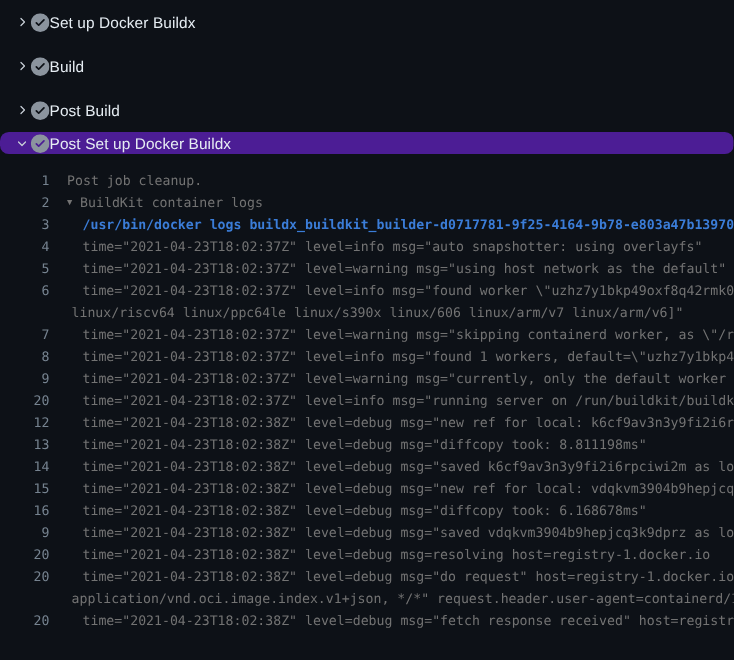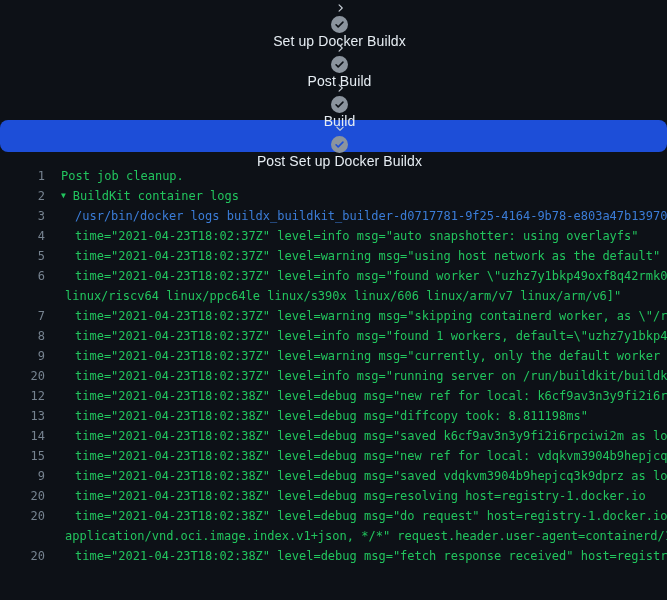--- a/index.html
+++ b/index.html
@@ -4,41 +4,41 @@
 <style>
   html,body{margin:0;padding:0;}
   body{
     width:667px;height:600px;overflow:hidden;
     background:#0d1117;
     font-family:"Liberation Sans",sans-serif;
   }
   .steps{padding-top:0;}
   .step{
     height:40px;display:flex;align-items:center;
-    padding-left:12px;gap:0;cursor:pointer;box-sizing:border-box;flex-direction:column;
+    padding-left:12px;gap:0;cursor:pointer;box-sizing:border-box;
   }
   .step.expanded{
-    height:32px;background:#1d4ed8;border-radius:8px;
+    height:20px;background:#4c1d95;border-radius:8px;
   }
   .chev{width:16px;height:16px;display:flex;align-items:center;justify-content:center;color:#c9d1d9;flex:0 0 16px;}
   .chev svg{display:block;}
   .chev.down svg{transform:rotate(90deg);}
   .check{width:17px;height:17px;display:flex;align-items:center;justify-content:center;flex:0 0 17px;}
   .step-label{color:#e6edf3;font-size:14px;letter-spacing:.1px;}
   .log{padding-top:14px;}
   .log-row{
     display:flex;height:20px;line-height:20px;
     font-family:"DejaVu Sans Mono",monospace;font-size:12px;
     white-space:pre;
   }
   .ln{flex:0 0 45px;text-align:right;color:#768390;cursor:pointer;}
-  .lt{color:#22c55e;margin-left:16px;}
+  .lt{color:#737373;margin-left:16px;}
   .log-row.inner .lt{margin-left:30px;}
   .log-row.wrap .lt{margin-left:20px;}
-  .log-row.command .lt{margin-left:30px;color:#3b7dd8;font-weight:400;}
+  .log-row.command .lt{margin-left:30px;color:#3b7dd8;font-weight:700;}
   .caret{font-size:8px;margin-right:7px;display:inline-block;position:relative;top:-2px;cursor:pointer;}
 </style>
 </head>
 <body>
 
 <div class="steps">
 
   <div class="step">
     <span class="chev">
       <svg viewBox="0 0 16 16" width="12" height="12">
@@ -57,35 +57,35 @@
     <span class="chev">
       <svg viewBox="0 0 16 16" width="12" height="12">
           <path fill="currentColor" d="M6.22 3.22a.75.75 0 0 1 1.06 0l4.25 4.25a.75.75 0 0 1 0 1.06l-4.25 4.25a.75.75 0 0 1-1.06-1.06L9.94 8 6.22 4.28a.75.75 0 0 1 0-1.06Z"></path>
         </svg>
     </span>
     <span class="check">
       <svg viewBox="0 0 16 16" width="17" height="17">
           <path fill="#8b949e" d="M8 16A8 8 0 1 1 8 0a8 8 0 0 1 0 16Zm3.78-9.72a.751.751 0 0 0-.018-1.042.751.751 0 0 0-1.042-.018L6.75 9.19 5.28 7.72a.751.751 0 0 0-1.042.018.751.751 0 0 0-.018 1.042l2 2a.75.75 0 0 0 1.06 0Z"></path>
         </svg>
     </span>
-    <span class="step-label">Post Build</span>
+    <span class="step-label">Build</span>
   </div>
 
   <div class="step">
     <span class="chev">
       <svg viewBox="0 0 16 16" width="12" height="12">
           <path fill="currentColor" d="M6.22 3.22a.75.75 0 0 1 1.06 0l4.25 4.25a.75.75 0 0 1 0 1.06l-4.25 4.25a.75.75 0 0 1-1.06-1.06L9.94 8 6.22 4.28a.75.75 0 0 1 0-1.06Z"></path>
         </svg>
     </span>
     <span class="check">
       <svg viewBox="0 0 16 16" width="17" height="17">
           <path fill="#8b949e" d="M8 16A8 8 0 1 1 8 0a8 8 0 0 1 0 16Zm3.78-9.72a.751.751 0 0 0-.018-1.042.751.751 0 0 0-1.042-.018L6.75 9.19 5.28 7.72a.751.751 0 0 0-1.042.018.751.751 0 0 0-.018 1.042l2 2a.75.75 0 0 0 1.06 0Z"></path>
         </svg>
     </span>
-    <span class="step-label">Build</span>
+    <span class="step-label">Post Build</span>
   </div>
 
   <div class="step expanded">
     <span class="chev down">
       <svg viewBox="0 0 16 16" width="12" height="12">
           <path fill="currentColor" d="M6.22 3.22a.75.75 0 0 1 1.06 0l4.25 4.25a.75.75 0 0 1 0 1.06l-4.25 4.25a.75.75 0 0 1-1.06-1.06L9.94 8 6.22 4.28a.75.75 0 0 1 0-1.06Z"></path>
         </svg>
     </span>
     <span class="check">
       <svg viewBox="0 0 16 16" width="17" height="17">
@@ -107,19 +107,20 @@
       <div class="log-row inner"><span class="ln">6</span><span class="lt">time="2021-04-23T18:02:37Z" level=info msg="found worker \"uzhz7y1bkp49oxf8q42rmk0xj</span></div>
       <div class="log-row wrap"><span class="ln"></span><span class="lt">linux/riscv64 linux/ppc64le linux/s390x linux/606 linux/arm/v7 linux/arm/v6]"</span></div>
       <div class="log-row inner"><span class="ln">7</span><span class="lt">time="2021-04-23T18:02:37Z" level=warning msg="skipping containerd worker, as \"/run</span></div>
       <div class="log-row inner"><span class="ln">8</span><span class="lt">time="2021-04-23T18:02:37Z" level=info msg="found 1 workers, default=\"uzhz7y1bkp49o</span></div>
       <div class="log-row inner"><span class="ln">9</span><span class="lt">time="2021-04-23T18:02:37Z" level=warning msg="currently, only the default worker ca</span></div>
       <div class="log-row inner"><span class="ln">20</span><span class="lt">time="2021-04-23T18:02:37Z" level=info msg="running server on /run/buildkit/buildkitd</span></div>
       <div class="log-row inner"><span class="ln">12</span><span class="lt">time="2021-04-23T18:02:38Z" level=debug msg="new ref for local: k6cf9av3n3y9fi2i6rpc</span></div>
       <div class="log-row inner"><span class="ln">13</span><span class="lt">time="2021-04-23T18:02:38Z" level=debug msg="diffcopy took: 8.811198ms"</span></div>
       <div class="log-row inner"><span class="ln">14</span><span class="lt">time="2021-04-23T18:02:38Z" level=debug msg="saved k6cf9av3n3y9fi2i6rpciwi2m as loca</span></div>
       <div class="log-row inner"><span class="ln">15</span><span class="lt">time="2021-04-23T18:02:38Z" level=debug msg="new ref for local: vdqkvm3904b9hepjcq3k</span></div>
+      <div class="log-row inner"><span class="ln">16</span><span class="lt">time="2021-04-23T18:02:38Z" level=debug msg="diffcopy took: 6.168678ms"</span></div>
       <div class="log-row inner"><span class="ln">9</span><span class="lt">time="2021-04-23T18:02:38Z" level=debug msg="saved vdqkvm3904b9hepjcq3k9dprz as loca</span></div>
       <div class="log-row inner"><span class="ln">20</span><span class="lt">time="2021-04-23T18:02:38Z" level=debug msg=resolving host=registry-1.docker.io</span></div>
       <div class="log-row inner"><span class="ln">20</span><span class="lt">time="2021-04-23T18:02:38Z" level=debug msg="do request" host=registry-1.docker.io re</span></div>
       <div class="log-row wrap"><span class="ln"></span><span class="lt">application/vnd.oci.image.index.v1+json, */*" request.header.user-agent=containerd/1.4.</span></div>
       <div class="log-row inner"><span class="ln">20</span><span class="lt">time="2021-04-23T18:02:38Z" level=debug msg="fetch response received" host=registry-1</span></div>
     </div>
 </div>
 
 </body></html>

